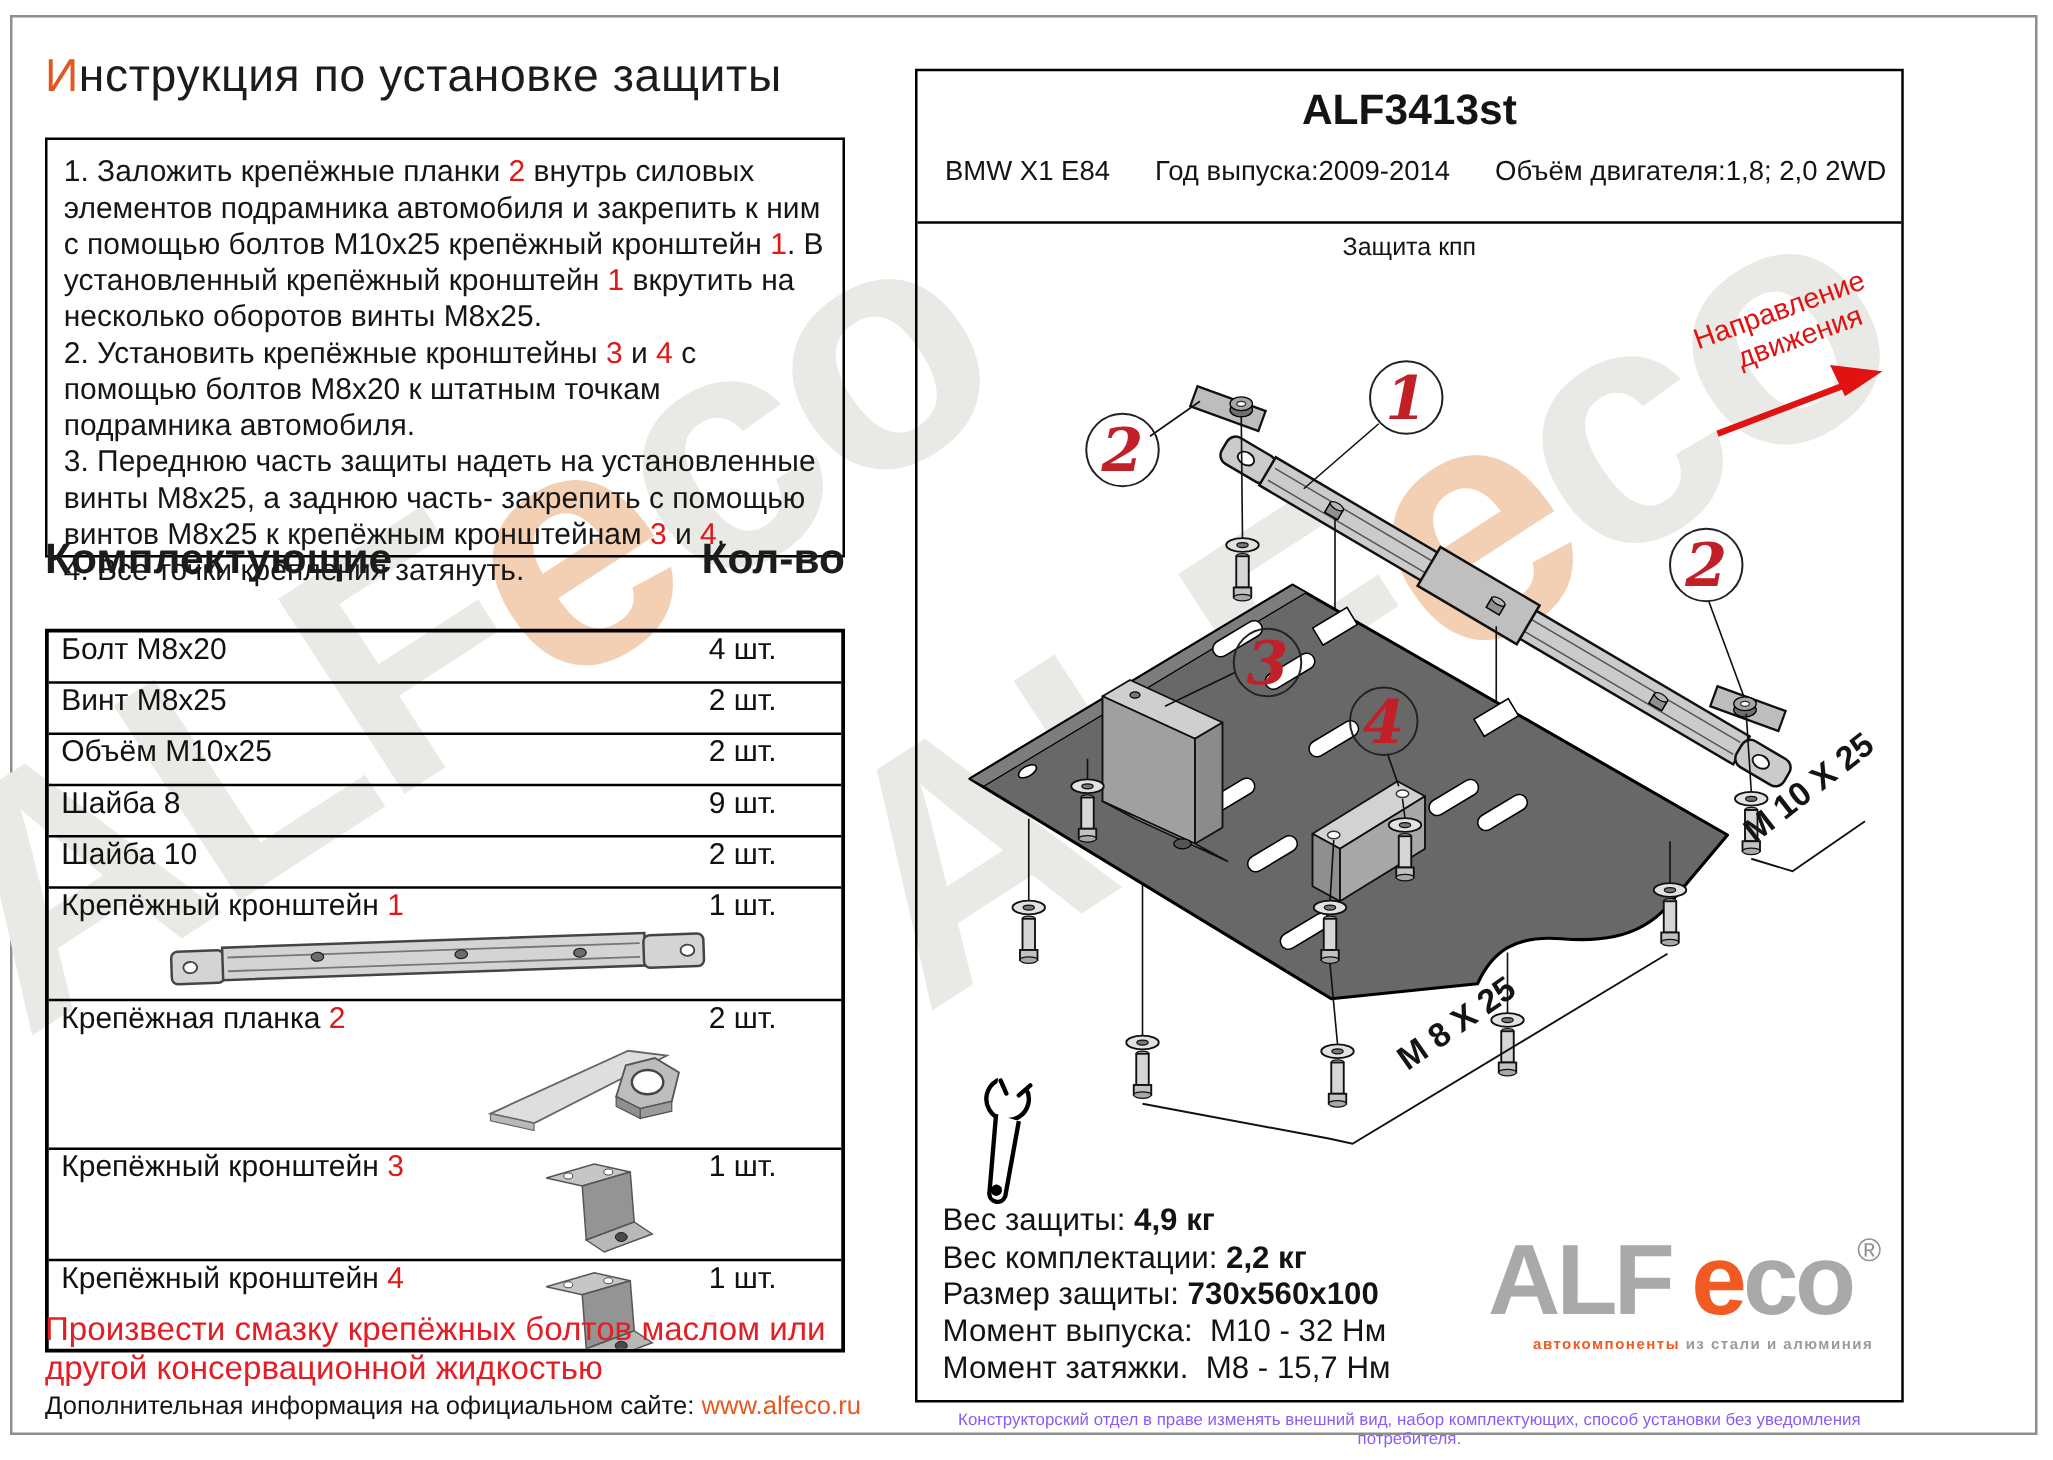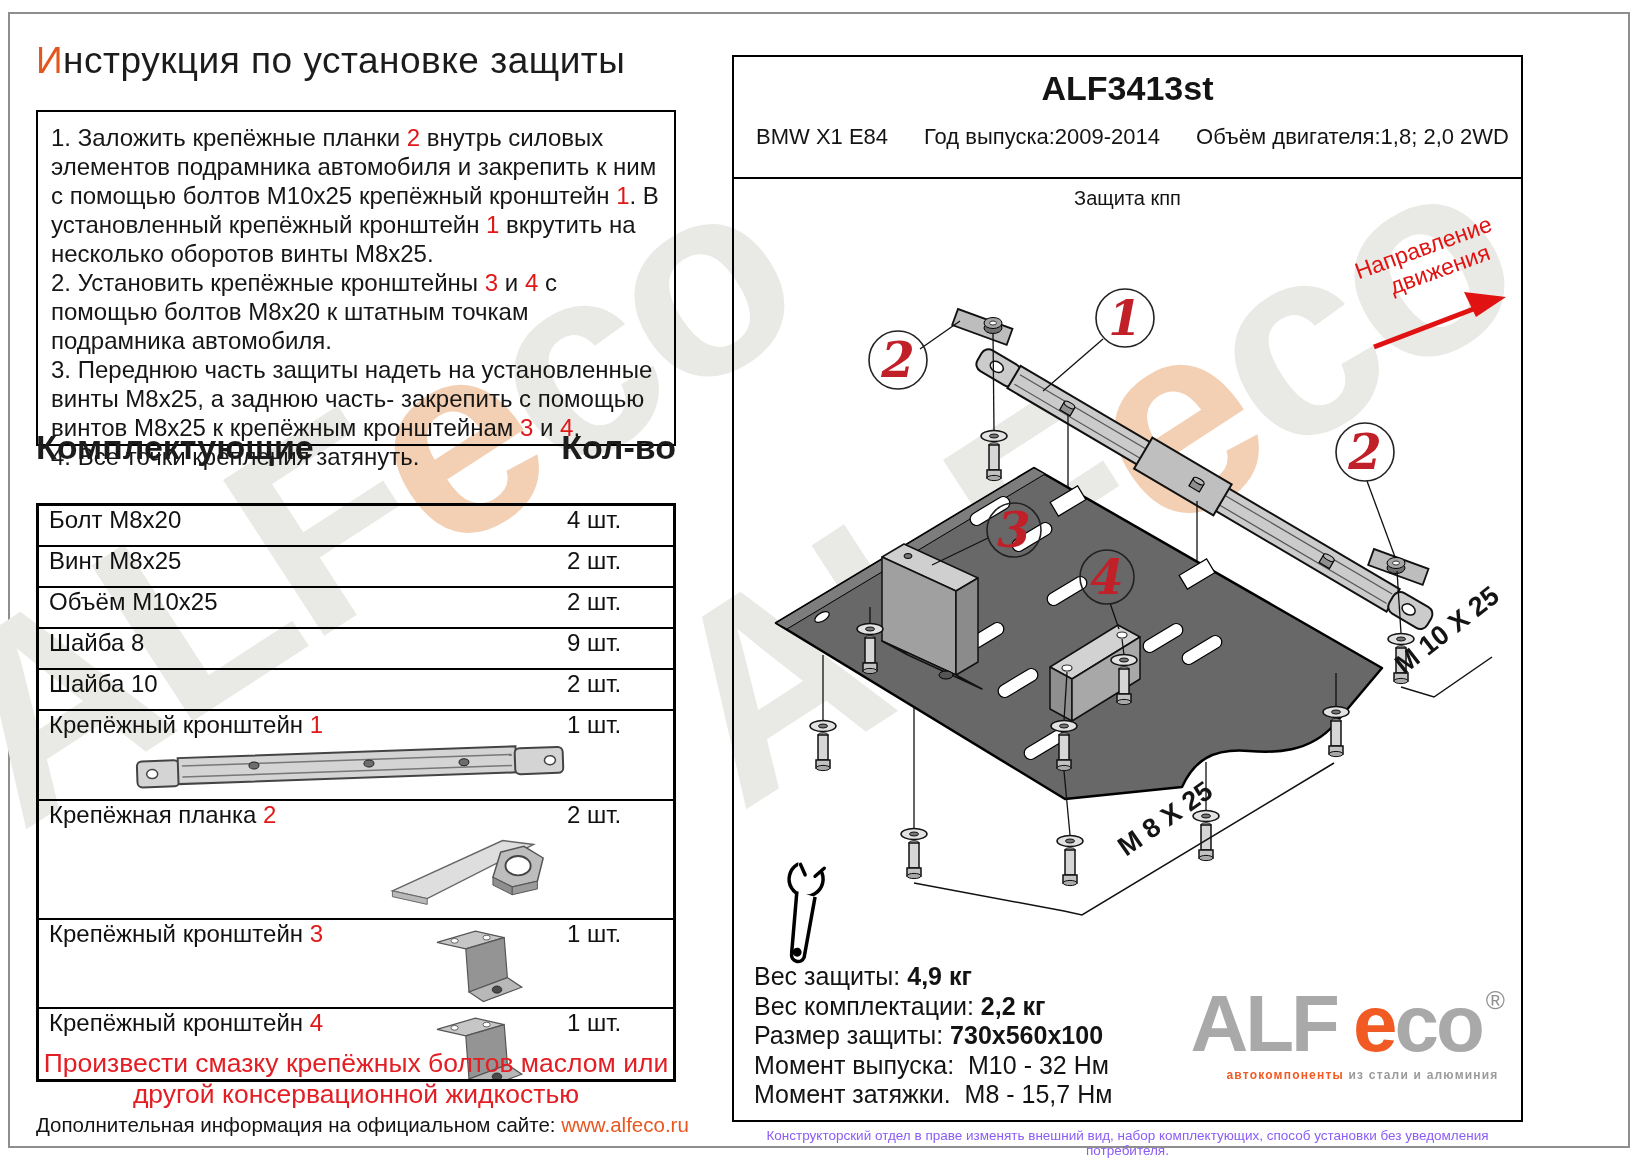--- a/index.html
+++ b/index.html
@@ -26,21 +26,21 @@
   .red{color:#e01818;}
   .parts-hdr{position:absolute;top:388px;left:0;width:640px;display:flex;
     justify-content:space-between;font-size:34px;font-weight:bold;color:#1c1c1c;}
   .ptable{position:absolute;top:463px;left:0;width:640px;border:3px solid #000;box-sizing:border-box;}
   .prow{position:relative;border-top:2px solid #000;font-size:24px;overflow:hidden;}
   .prow:first-child{border-top:none;}
   .h27{height:39px;} .h88{height:88px;} .h117{height:117px;} .h87{height:87px;} .h70{height:70px;}
   .plabel{position:absolute;left:10px;top:0;line-height:27px;white-space:pre;}
   .qty{position:absolute;left:528px;top:0;line-height:27px;}
   .pimg{position:absolute;}
-  .warning{position:absolute;top:1008px;left:0;width:640px;text-align:center;
+  .warning{position:absolute;top:1008px;left:0;width:640px;text-align:left;
     color:#e31e24;font-size:26.5px;line-height:31px;}
   .siteline{position:absolute;top:1073px;left:0;width:640px;text-align:center;
     font-size:20.5px;white-space:pre;color:#141414;}
   .sitelink{color:#e8571f;text-decoration:none;cursor:pointer;}
   
   .panel{position:absolute;left:732px;top:55px;width:791px;height:1067px;border:2px solid #000;
     box-sizing:border-box;z-index:1;}
   .phead{height:122px;border-bottom:2px solid #000;box-sizing:border-box;}
   .pcode{text-align:center;font-weight:bold;font-size:34px;padding-top:12px;color:#141414;}
   .pmeta{display:flex;justify-content:space-between;padding:16px 12px 0 22px;font-size:22px;color:#141414;}

